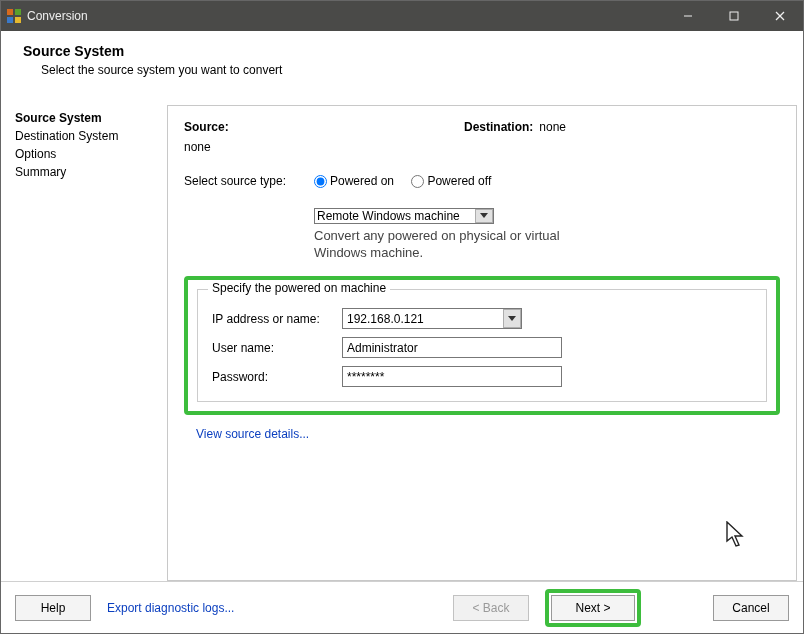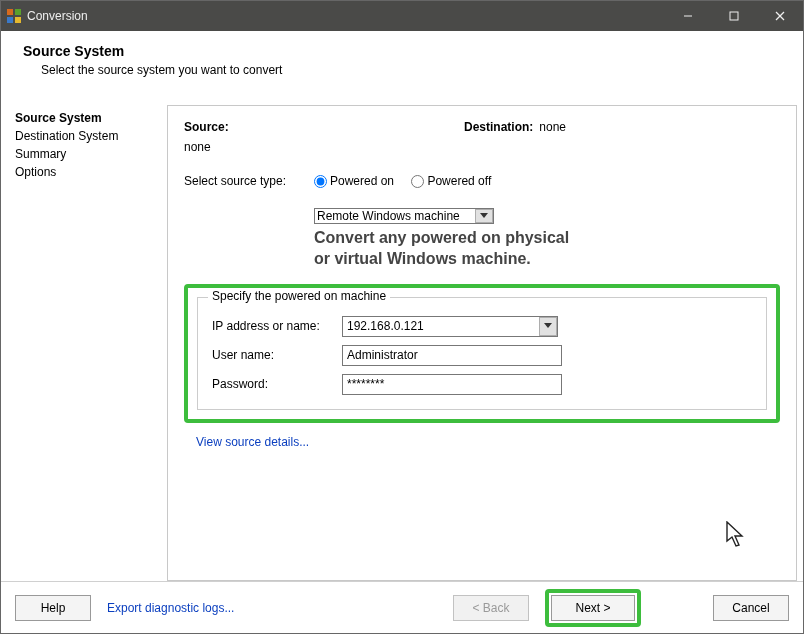--- a/index.html
+++ b/index.html
@@ -22,27 +22,27 @@
   .bold { font-weight: bold; }
   .src-dest { display:flex; margin-bottom:20px;}
   .src-dest .pair { display:flex; gap:6px; }
   .src-dest .pair1 { width: 280px; flex-direction: column;}
   .radio-row { margin-bottom: 20px; }
   .radio-row label { margin-right: 14px; font-size:12px; }
   .radio-row input { vertical-align: middle; margin-right:3px;}
   .select-box { border:1px solid #777; height:16px; width:180px; font-size:12px; padding:1px 2px; background:#fff;}
   .select-wrap { position:relative; display:inline-block; width:180px;}
   .select-arrow { position:absolute; right:1px; top:1px; bottom:1px; width:18px; background:#e1e1e1; border:1px solid #adadad; display:flex; align-items:center; justify-content:center; pointer-events:none;}
-  .hint { font-size:16px; color:#444; margin-top:4px; width:260px; line-height:1.3;font-weight:bold;}
+  .hint { font-size:13px; color:#444; margin-top:4px; width:260px; line-height:1.3;}
   .fieldset-highlight { border:4px solid #3dbd3d; border-radius:4px; padding:9px; margin-top:14px;}
   .fieldset { border:1px solid #ccc; padding: 10px 14px 14px 14px; position:relative;}
   .legend { position:absolute; top:-9px; left:10px; background:#fff; padding:0 4px; font-size:12px;}
   .form-row { display:flex; align-items:center; margin-top:8px;}
   .form-row .flabel { width:130px; font-size:12px;}
-  .combo { position:relative; width:216px;}
+  .combo { position:relative; width:180px;}
   .combo input { width:100%; height:21px; border:1px solid #777; padding:1px 20px 1px 4px; font-size:12px;}
   .combo .carrow { position:absolute; right:1px; top:1px; bottom:1px; width:18px; background:#e1e1e1; border:1px solid #adadad; display:flex;align-items:center;justify-content:center;}
   .text-input { width:220px; height:21px; border:1px solid #777; padding:1px 4px; font-size:12px;}
   .link { color:#0b3fbf; font-size:12px; cursor:pointer; }
   .footer { height:52px; border-top:1px solid #d0d0d0; display:flex; align-items:center; padding: 0 14px; gap:16px; }
   .btn { height:26px; min-width:76px; border:1px solid #999; background:#f4f4f4; font-size:12px; display:inline-flex; align-items:center; justify-content:center; padding:0 12px;}
   .btn.disabled { color:#9a9a9a; border-color:#c2c2c2; background:#f1f1f1;}
   .next-highlight { border:4px solid #3dbd3d; border-radius:4px; padding:2px; display:inline-flex;}
   .footer-spacer {flex:1;}
   .cursor { position:absolute; right:48px; bottom:28px; pointer-events:none;}
@@ -83,22 +83,22 @@
 
   <div class="header-area">
     <div class="header-title">Source System</div>
     <div class="header-sub">Select the source system you want to convert</div>
   </div>
 
   <div class="body">
     <div class="sidebar">
       <div class="current">Source System</div>
       <div>Destination System</div>
+      <div>Options</div>
       <div>Summary</div>
-      <div>Options</div>
     </div>
 
     <div class="main">
       <div class="src-dest">
         <div class="pair pair1">
           <span class="bold">Source:</span>
           <span>none</span>
         </div>
         <div class="pair">
           <span class="bold">Destination:</span>

